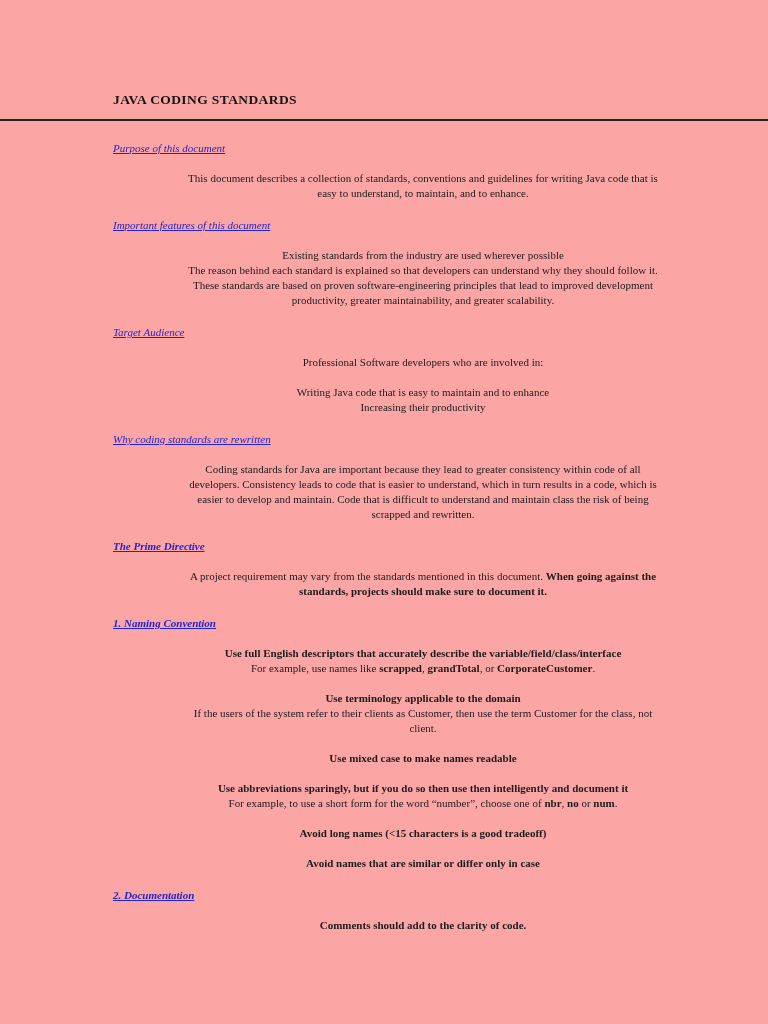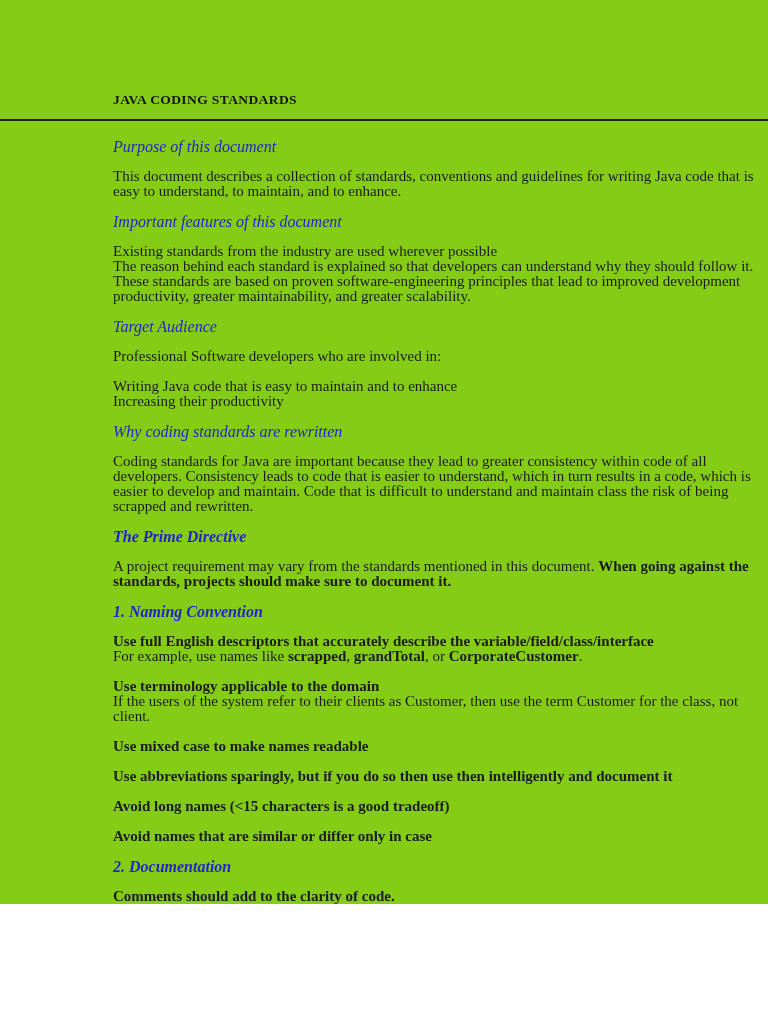--- a/index.html
+++ b/index.html
@@ -3,22 +3,22 @@
 <meta charset="utf-8">
 <style>
   html, body { margin: 0; padding: 0; }
   body {
     width: 768px; height: 1024px;
     background: #ffffff;
     font-family: "Liberation Serif", "DejaVu Serif", serif;
   }
   .page {
     position: relative;
-    width: 768px; height: 904px;
-    background: #84cc16;
+    width: 768px; height: 1024px;
+    background: #fca5a5;
     overflow: hidden;
   }
   .doc-title {
     position: absolute;
     top: 92px; left: 113px;
     font-size: 13.5px;
     font-weight: 700;
     letter-spacing: 0.4px;
     color: #141414;
     white-space: nowrap;
@@ -29,29 +29,31 @@
     width: 768px; height: 2px;
     background: #212121;
   }
   .content {
     position: absolute;
     top: 139px; left: 113px;
     width: 620px;
   }
   .block { margin: 0 0 15px 0; }
   .line {
-    font-size: 15px;
+    font-size: 11px;
     line-height: 15px;
     color: #1c1c1c;
     white-space: nowrap;
+    text-align: center;
   }
   .hline { line-height: 15px; white-space: nowrap; }
   .hlink {
-    font-size: 16px;
+    font-size: 11px;
     font-style: italic;
+    text-decoration: underline;
     color: #2424cd;
     cursor: pointer;
   }
   .hlink.bold { font-weight: 700; }
   .line b { font-weight: 700; }
 </style>
 </head>
 <body>
 
 <div class="page">
@@ -98,20 +100,21 @@
       <div class="block">
         <div class="line"><b>Use terminology applicable to the domain</b></div>
         <div class="line"><span>If the users of the system refer to their clients as Customer, then use the term Customer for the class, not</span></div>
         <div class="line"><span>client.</span></div>
       </div>
       <div class="block">
         <div class="line"><b>Use mixed case to make names readable</b></div>
       </div>
       <div class="block">
         <div class="line"><b>Use abbreviations sparingly, but if you do so then use then intelligently and document it</b></div>
+        <div class="line"><span>For example, to use a short form for the word “number”, choose one of </span><b>nbr</b><span>, </span><b>no</b><span> or </span><b>num</b><span>.</span></div>
       </div>
       <div class="block">
         <div class="line"><b>Avoid long names (&lt;15 characters is a good tradeoff)</b></div>
       </div>
       <div class="block">
         <div class="line"><b>Avoid names that are similar or differ only in case</b></div>
       </div>
       <div class="block hline"><a class="hlink bold">2. Documentation</a></div>
       <div class="block">
         <div class="line"><b>Comments should add to the clarity of code.</b></div>

